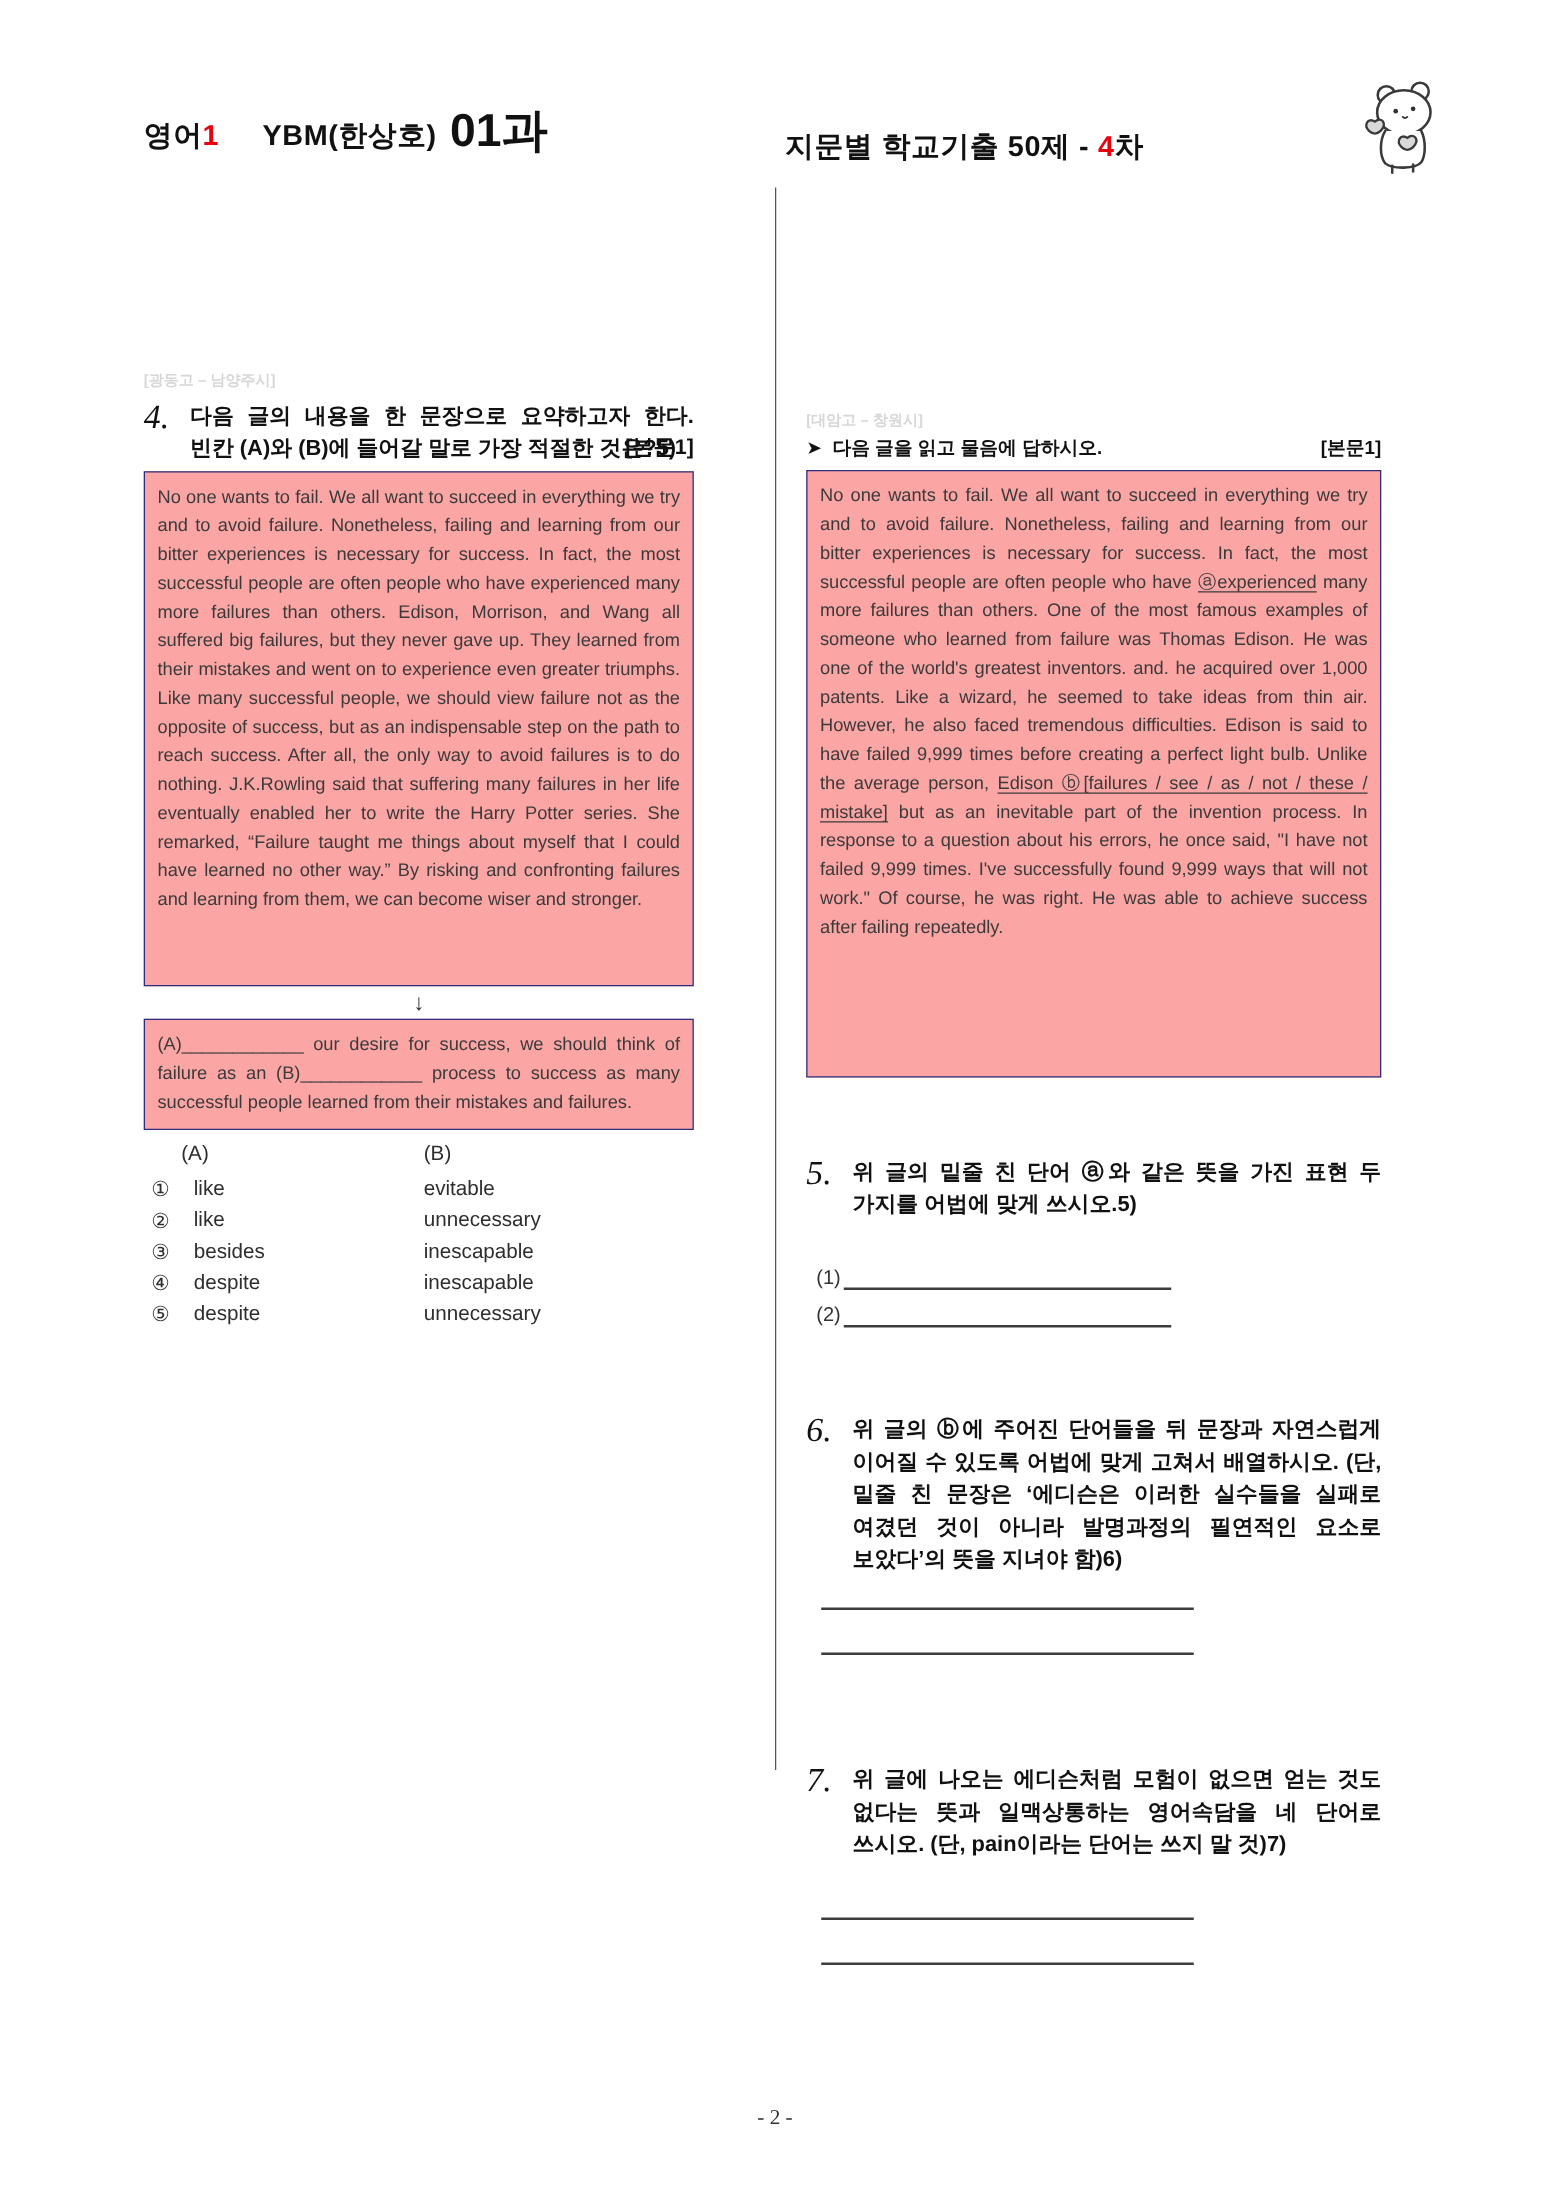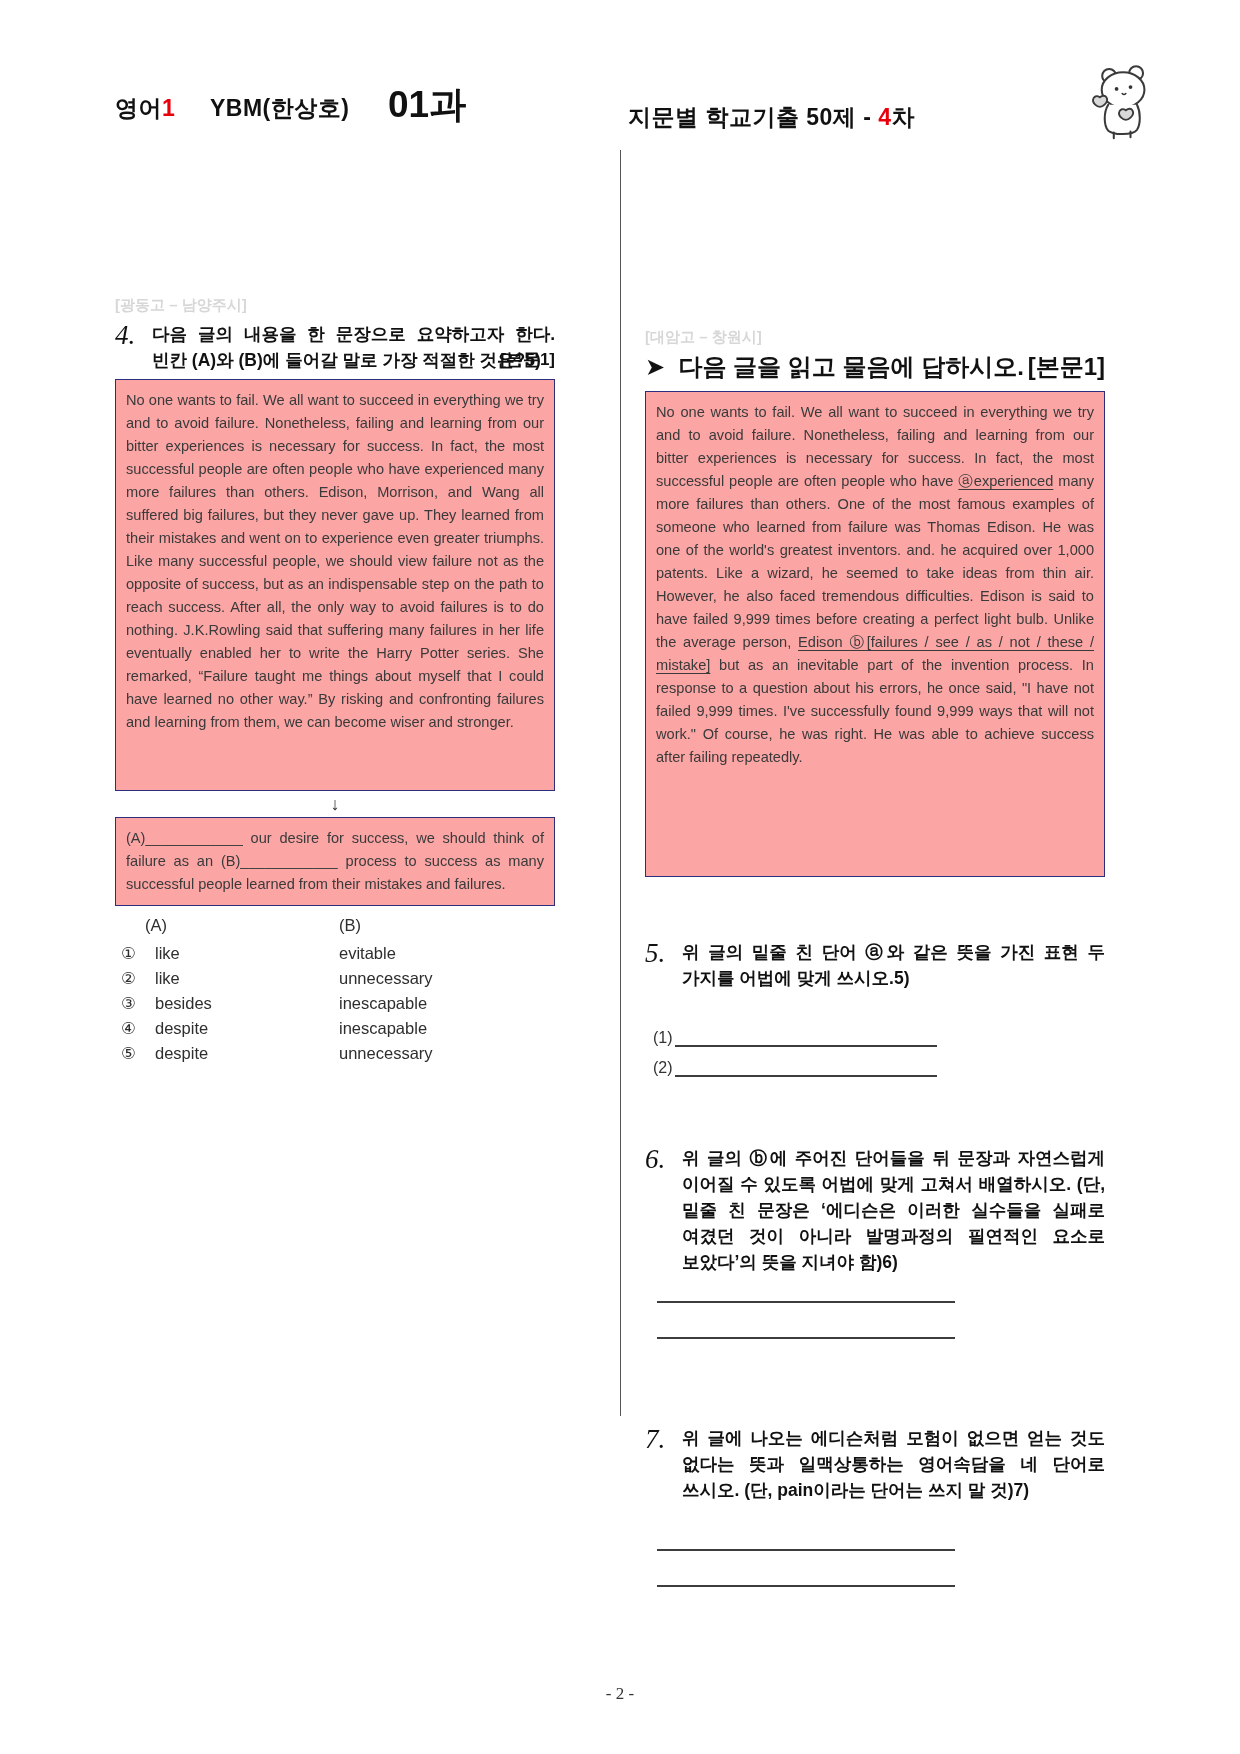--- a/index.html
+++ b/index.html
@@ -12,21 +12,21 @@
   .lesson{font-size:37px;font-weight:bold;color:#111;}
   .red{color:#e8000d;}
 
   
   .page-title{font-size:80px;font-weight:800;color:#141414;letter-spacing:1px;}
 
   
   .divider{position:absolute;left:620px;top:150px;width:1px;height:1266px;background:#555;}
 
   
-  .src-tag{color:#d7d7d7;font-weight:bold;font-size:15px;}
+  .src-tag{color:#d7d7d7;font-weight:bold;font-size:12px;}
 
   
   .q-row{display:flex;align-items:flex-start;}
   .q-num{font-family:"Liberation Serif","DejaVu Serif",serif;font-style:italic;
          font-size:27px;line-height:1.1;width:37px;flex:none;color:#111;}
   .q-text{font-weight:bold;font-size:17.5px;line-height:26px;color:#111;
           text-align:justify;word-break:keep-all;position:relative;flex:1;}
   .q-tag{position:absolute;right:0;bottom:0;font-weight:bold;font-size:17px;color:#111;}
 
   
@@ -57,21 +57,21 @@
 </style>
 </head>
 <body>
 
 <div class="page">
 
   <div class="abs hdr" style="left:115px;top:93px;">
     <span>영어</span><span class="red">1</span>
   </div>
   <div class="abs hdr" style="left:210px;top:93px;">YBM(한상호)</div>
-  <div class="abs lesson" style="left:388px;top:80px;">01과</div>
+  <div class="abs lesson" style="left:360px;top:80px;">01과</div>
   <div class="abs hdr" style="left:628px;top:102px;">
     <span>지문별  학교기출 50제 - </span><span class="red">4</span><span>차</span>
   </div>
 
   <svg class="mascot" viewBox="0 0 90 84">
     <g fill="#ffffff" stroke="#3a3a3a" stroke-width="2.2" stroke-linecap="round" stroke-linejoin="round">
       <circle cx="29" cy="15" r="7.5"></circle>
       <circle cx="58" cy="12" r="7.5"></circle>
       <ellipse cx="44" cy="30" rx="23" ry="19"></ellipse>
       <path d="M28,46 C23,54 23,68 28,74 C34,79 54,79 59,73 C63,67 63,54 59,46"></path>
@@ -140,21 +140,21 @@
         <span class="ch-a">despite</span>
         <span class="ch-b">unnecessary</span>
       </div>
     </div>
   </div>
 
   <div class="abs" style="left:645px;top:328px;width:460px;">
 
     <div class="src-tag">[대암고 – 창원시]</div>
 
-    <div style="display:flex;justify-content:space-between;margin-top:4px;font-weight:bold;font-size:24px;color:#111;">
+    <div style="display:flex;justify-content:space-between;margin-top:4px;font-weight:bold;font-size:15px;color:#111;">
       <span><span>➤</span>&nbsp;&nbsp;<span>다음 글을 읽고 물음에 답하시오.</span></span>
       <span>[본문1]</span>
     </div>
 
     <div class="box" style="margin-top:8px;min-height:486px;box-sizing:border-box;"><span>No one wants to fail. We all want to succeed in everything we try and to avoid failure. Nonetheless, failing and learning from our bitter experiences is necessary for success. In fact, the most successful people are often people who have </span><span class="useg">ⓐexperienced</span><span> many more failures than others. One of the most famous examples of someone who learned from failure was Thomas Edison. He was one of the world's greatest inventors. and. he acquired over 1,000 patents. Like a wizard, he seemed to take ideas from thin air. However, he also faced tremendous difficulties. Edison is said to have failed 9,999 times before creating a perfect light bulb. Unlike the average person, </span><span class="useg">Edison ⓑ[failures / see / as / not / these / mistake]</span><span> but as an inevitable part of the invention process. In response to a question about his errors, he once said, "I have not failed 9,999 times. I've successfully found 9,999 ways that will not work." Of course, he was right. He was able to achieve success after failing repeatedly.</span></div>
 
     <div class="q-row" style="margin-top:62px;">
       <div class="q-num">5.</div>
       <div class="q-text">위 글의 밑줄 친 단어 ⓐ와 같은 뜻을 가진 표현 두 가지를 어법에 맞게 쓰시오.5)</div>
     </div>

